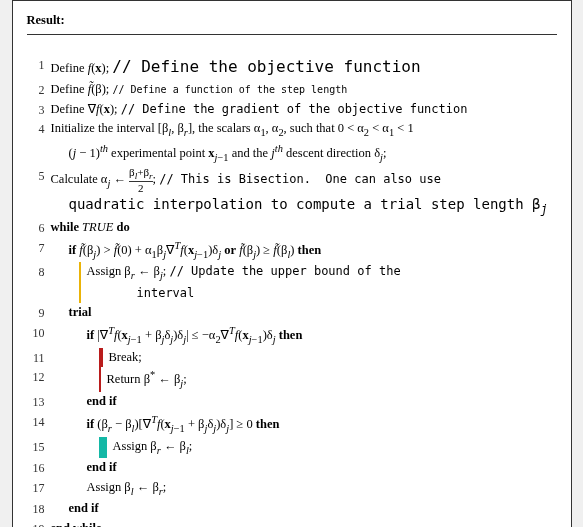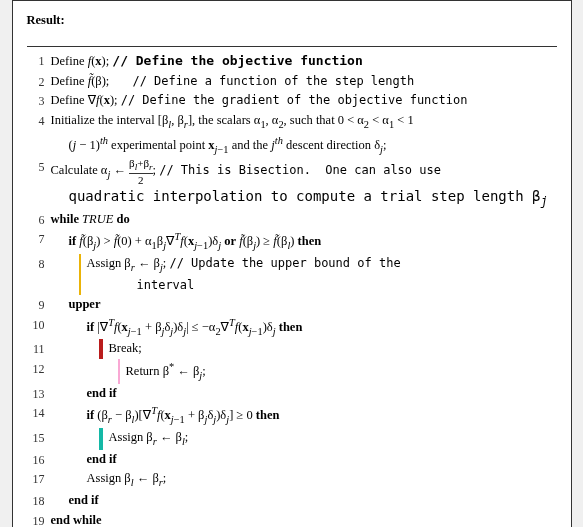--- a/index.html
+++ b/index.html
@@ -14,23 +14,23 @@
     .algorithm-box {
       background: #fff;
       border: 1.5px solid #333;
       width: 560px;
       padding: 10px 14px 10px 14px;
       font-size: 12.5px;
       line-height: 1.55;
     }
     .result-line {
       display: flex;
-      margin-bottom: 4px;
+      margin-bottom: 20px;
       border-bottom: 1px solid #333;
-      padding-bottom: 16px;
+      padding-bottom: 4px;
       flex-direction: column;
     }
     .result-label {
       font-weight: bold;
       white-space: nowrap;
       margin-right: 4px;
     }
     .code-block {
       font-family: 'Times New Roman', Times, serif;
       font-size: 12.5px;
@@ -64,28 +64,28 @@
 
     <div class="result-line">
       <span class="result-label">Result:</span>
     </div>
 
     <div class="code-block">
 
       <div class="line">
         <span class="line-num">1</span>
         <span class="line-content">
-          Define <i>f</i>(<b>x</b>); <span style="font-family:monospace;font-size:13px;font-style:normal;font-weight:bold;">// Define the objective function</span>
+          Define <i>f</i>(<b>x</b>); <span style="font-family:monospace;font-size:16px;font-style:normal;font-weight:normal;">// Define the objective function</span>
         </span>
       </div>
 
       <div class="line">
         <span class="line-num">2</span>
         <span class="line-content">
-          Define <i>f̃</i>(β); <span style="font-family:monospace;font-size:12px;margin-left:20px;">// Define a function of the step length</span>
+          Define <i>f̃</i>(β); <span style="font-family:monospace;font-size:10px;">// Define a function of the step length</span>
         </span>
       </div>
 
       <div class="line">
         <span class="line-num">3</span>
         <span class="line-content">
           Define ∇<i>f</i>(<b>x</b>); <span style="font-family:monospace;font-size:12px;">// Define the gradient of the objective function</span>
         </span>
       </div>
 
@@ -130,62 +130,62 @@
         <span class="line-content indent-2" style="border-left:2px solid #eab308; padding-left:6px; margin-left:28px;">
           Assign β<sub><i>r</i></sub> ← β<sub><i>j</i></sub>; <span style="font-family:monospace;font-size:12px;">// Update the upper bound of the</span>
           <br>
           <span style="padding-left:50px; display:inline-block; font-family:monospace; font-size:12px;">interval</span>
         </span>
       </div>
 
       <div class="line">
         <span class="line-num">9</span>
         <span class="line-content indent-1">
-          <b>upper</b>
+          <b>trial</b>
         </span>
       </div>
 
       <div class="line">
         <span class="line-num">10</span>
         <span class="line-content indent-2">
           <b>if</b> |∇<sup><i>T</i></sup><i>f</i>(<b>x</b><sub><i>j</i>−1</sub> + β<sub><i>j</i></sub>δ<sub><i>j</i></sub>)δ<sub><i>j</i></sub>| ≤ −α<sub>2</sub>∇<sup><i>T</i></sup><i>f</i>(<b>x</b><sub><i>j</i>−1</sub>)δ<sub><i>j</i></sub> <b>then</b>
         </span>
       </div>
 
       <div class="line">
         <span class="line-num">11</span>
         <span class="line-content indent-3" style="border-left:4px solid #b91c1c; padding-left:6px; margin-left:48px;">
           Break;
         </span>
       </div>
 
       <div class="line">
         <span class="line-num">12</span>
-        <span class="line-content indent-3" style="border-left:2px solid #f9a8d4; padding-left:6px; margin-left:67px;">
+        <span class="line-content indent-3" style="border-left:2px solid #b91c1c; padding-left:6px; margin-left:48px;">
           Return β<sup>*</sup> ← β<sub><i>j</i></sub>;
         </span>
       </div>
 
       <div class="line">
         <span class="line-num">13</span>
         <span class="line-content indent-2">
           <b>end if</b>
         </span>
       </div>
 
       <div class="line">
         <span class="line-num">14</span>
         <span class="line-content indent-2">
           <b>if</b> (β<sub><i>r</i></sub> − β<sub><i>l</i></sub>)[∇<sup><i>T</i></sup><i>f</i>(<b>x</b><sub><i>j</i>−1</sub> + β<sub><i>j</i></sub>δ<sub><i>j</i></sub>)δ<sub><i>j</i></sub>] ≥ 0 <b>then</b>
         </span>
       </div>
 
       <div class="line">
         <span class="line-num">15</span>
-        <span class="line-content indent-3" style="border-left:4px solid #14b8a6; padding-left:6px; margin-left:48px;">
+        <span class="line-content indent-3" style="border-left:8px solid #14b8a6; padding-left:6px; margin-left:48px;">
           Assign β<sub><i>r</i></sub> ← β<sub><i>l</i></sub>;
         </span>
       </div>
 
       <div class="line">
         <span class="line-num">16</span>
         <span class="line-content indent-2">
           <b>end if</b>
         </span>
       </div>

